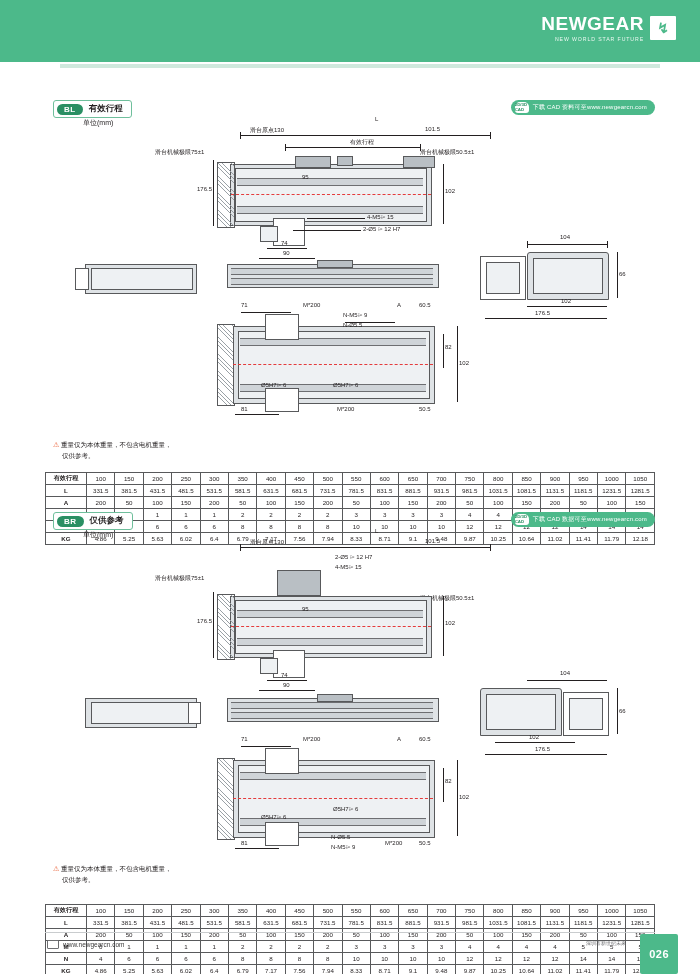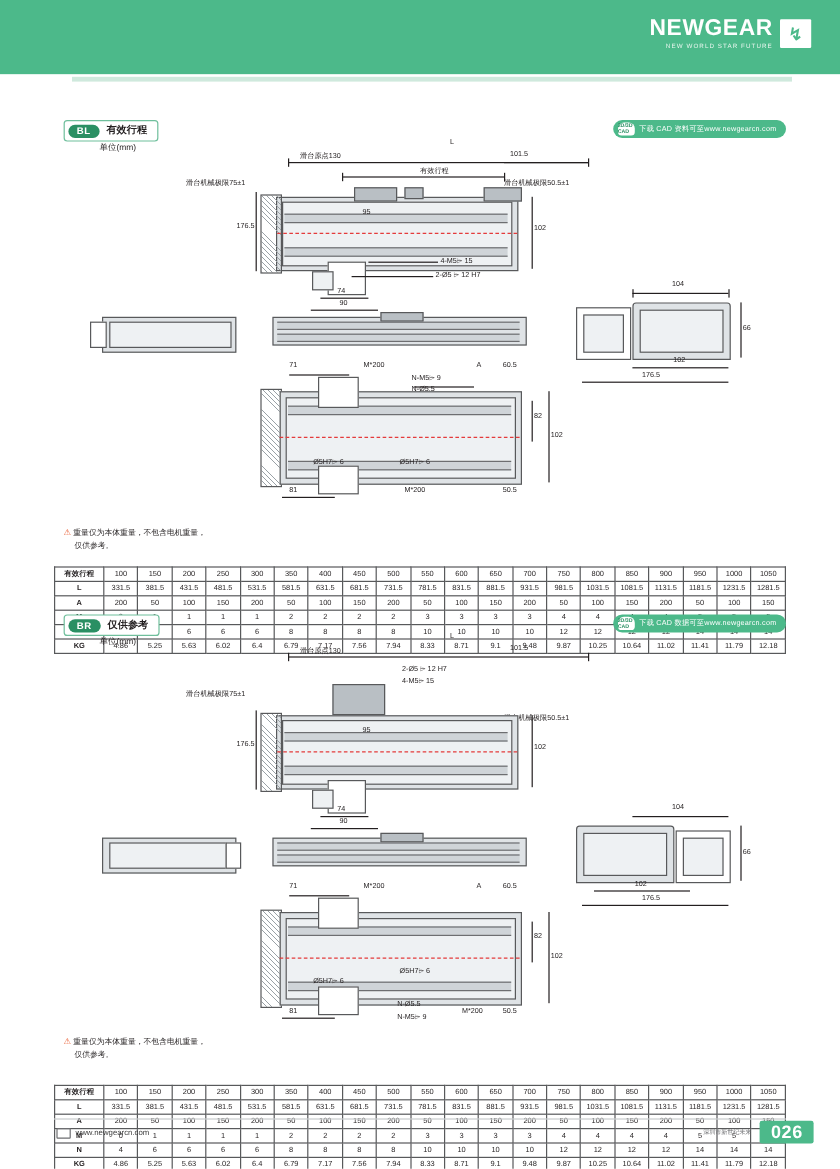--- a/index.html
+++ b/index.html
@@ -105,21 +105,21 @@
   table.spec td.rowhead{font-weight:bold;}
   table.spec td.first{width:40px;font-weight:bold;}
 
   
   .footer{position:absolute;left:0;top:932px;width:700px;height:42px;}
   .footer .fline{position:absolute;left:45px;top:0;width:610px;height:1px;background:#c9ccce;}
   .footer .site{position:absolute;left:47px;top:8px;font-size:6.5px;color:#3a3a3a;display:flex;align-items:center;gap:4px;}
   .footer .mon{width:10px;height:7px;border:1px solid #6d6e71;border-radius:1px;display:block;}
   .footer .pg{
     position:absolute;right:22px;top:2px;background:#4cb98a;color:#fff;
-    font-size:15px;font-weight:bold;padding:1px 9px;border-radius:2px;letter-spacing:0.5px;
+    font-size:11px;font-weight:bold;padding:14px 9px;border-radius:2px;letter-spacing:0.5px;
   }
   .footer .cn-small{position:absolute;right:74px;top:8px;font-size:5px;color:#6d6e71;}
 </style>
 </head>
 <body>
 
 <div class="header">
   <div class="header-inner">
     <div>
       <div class="brand">NEWGEAR</div>

